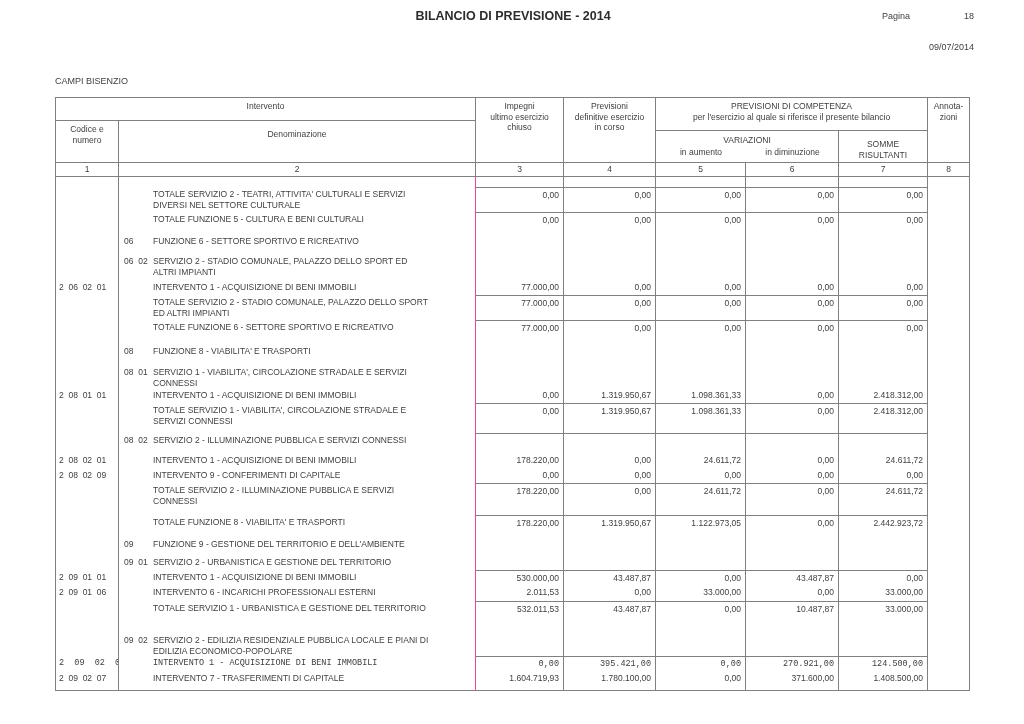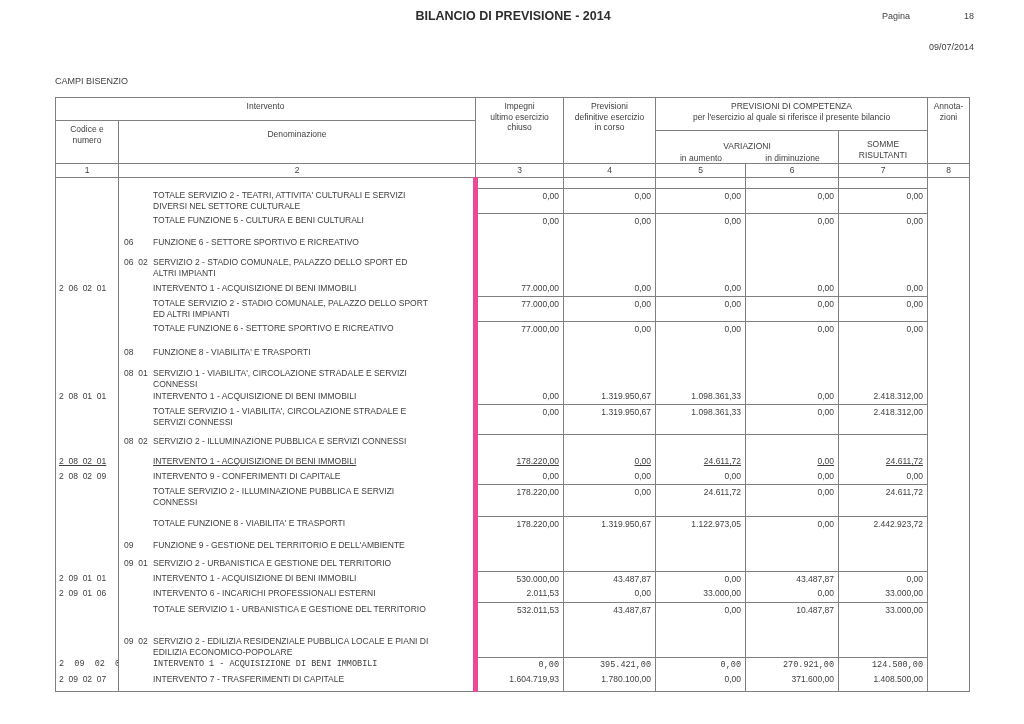--- a/index.html
+++ b/index.html
@@ -23,31 +23,31 @@
     border-collapse:collapse; table-layout:fixed;
     border:1px solid #808080;
     font-size:8.5px; line-height:10.5px; color:#3e3e3e;
   }
   th, td { font-weight:normal; vertical-align:top; padding:0; overflow:hidden; }
   .br { border-right:1px solid #808080; }
   .bb { border-bottom:1px solid #808080; }
   th.hc { text-align:center; padding-top:3px; }
   .pre { white-space:pre-line; }
   td.c1 { border-right:1px solid #808080; white-space:pre; padding:2px 1px 0 3px; }
-  td.c2 { border-right:5px solid #ec4899; }
+  td.c2 { border-right:1px solid #ec4899; }
   .c2w { display:flex; align-items:flex-start; }
   .pref { flex:0 0 34px; padding:2px 0 0 5px; white-space:pre; }
   .txt  { flex:1; padding:2px 2px 0 0; white-space:pre-line; }
   td.v { border-right:1px solid #808080; text-align:right; padding:2px 4px 0 2px; }
   td.v.rule { border-top:1px solid #808080; }
   td.c8 { }
   tr.nums td { border-top:1px solid #808080; border-bottom:1px solid #808080;
     text-align:center; padding:1px 0; }
   tr.nums td:not(:last-child) { border-right:1px solid #808080; }
-  .variaz-label { text-align:center; margin-top:10px; }
+  .variaz-label { text-align:center; margin-top:4px; }
   .variaz-halves { display:flex; margin-top:1px; }
   .variaz-halves span { display:block; text-align:center; }
   .half-a { flex:0 0 90px; }
   .half-b { flex:0 0 93px; }
 </style>
 </head>
 <body>
 
 <div class="page">
   <div class="doc-title">BILANCIO DI PREVISIONE - 2014</div>
@@ -304,21 +304,21 @@
               <span class="txt">SERVIZIO 2 - ILLUMINAZIONE PUBBLICA E SERVIZI CONNESSI</span>
             </div>
           </td>
           <td class="v rule"></td>
           <td class="v rule"></td>
           <td class="v rule"></td>
           <td class="v rule"></td>
           <td class="v rule"></td>
           <td class="c8"></td>
         </tr>
-        <tr style="height: 15px; text-decoration: underline;">
+        <tr style="height: 15px;">
           <td class="c1">2  08  02  01</td>
           <td class="c2">
             <div class="c2w">
               <span class="pref"></span>
               <span class="txt">INTERVENTO 1 - ACQUISIZIONE DI BENI IMMOBILI</span>
             </div>
           </td>
           <td class="v">178.220,00</td>
           <td class="v">0,00</td>
           <td class="v">24.611,72</td>

